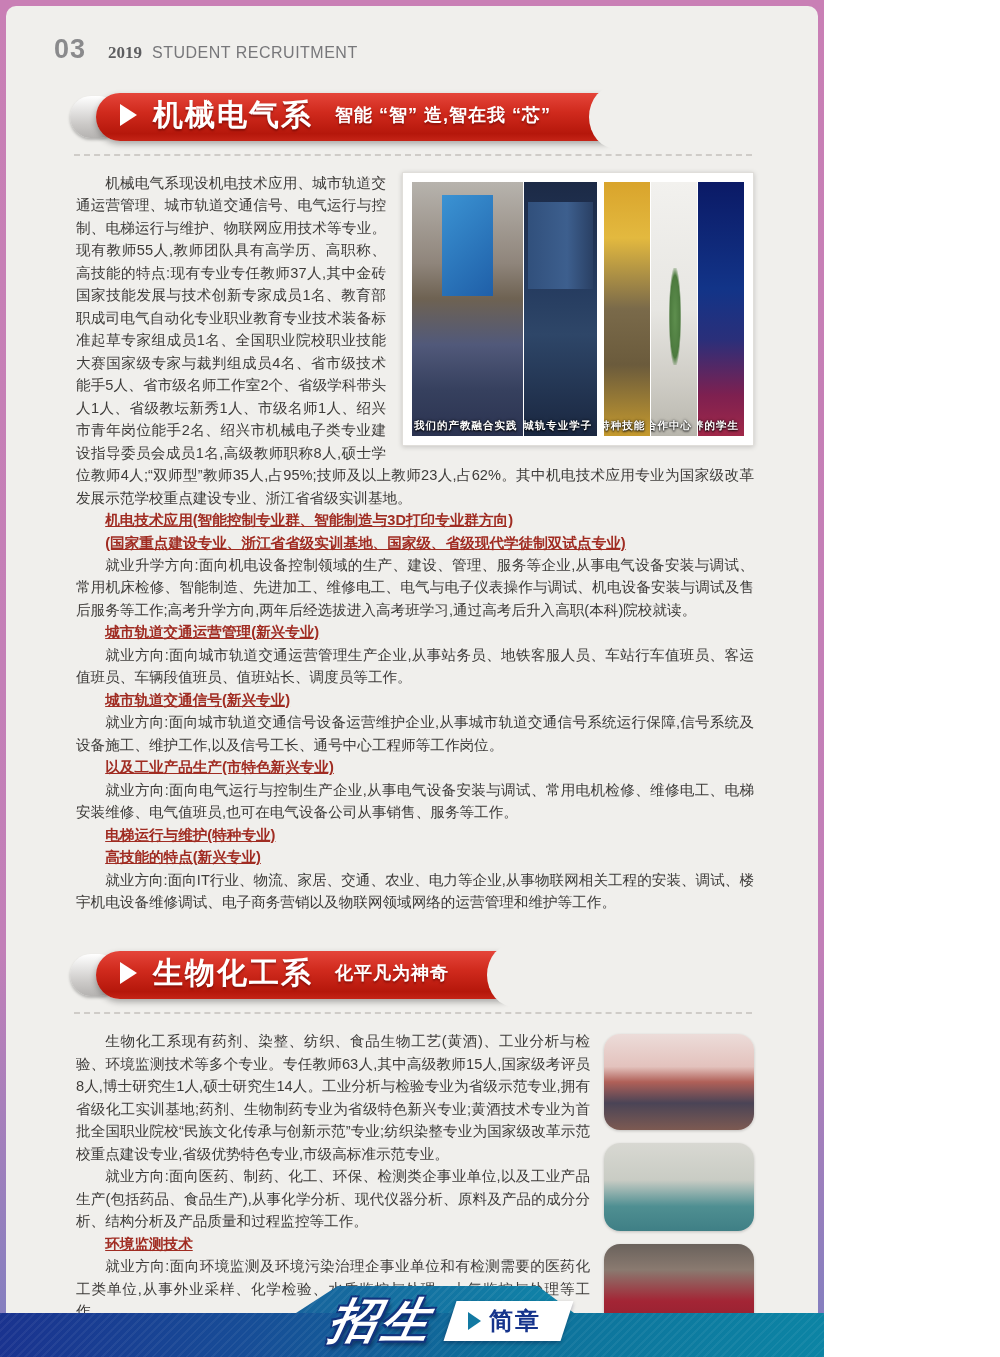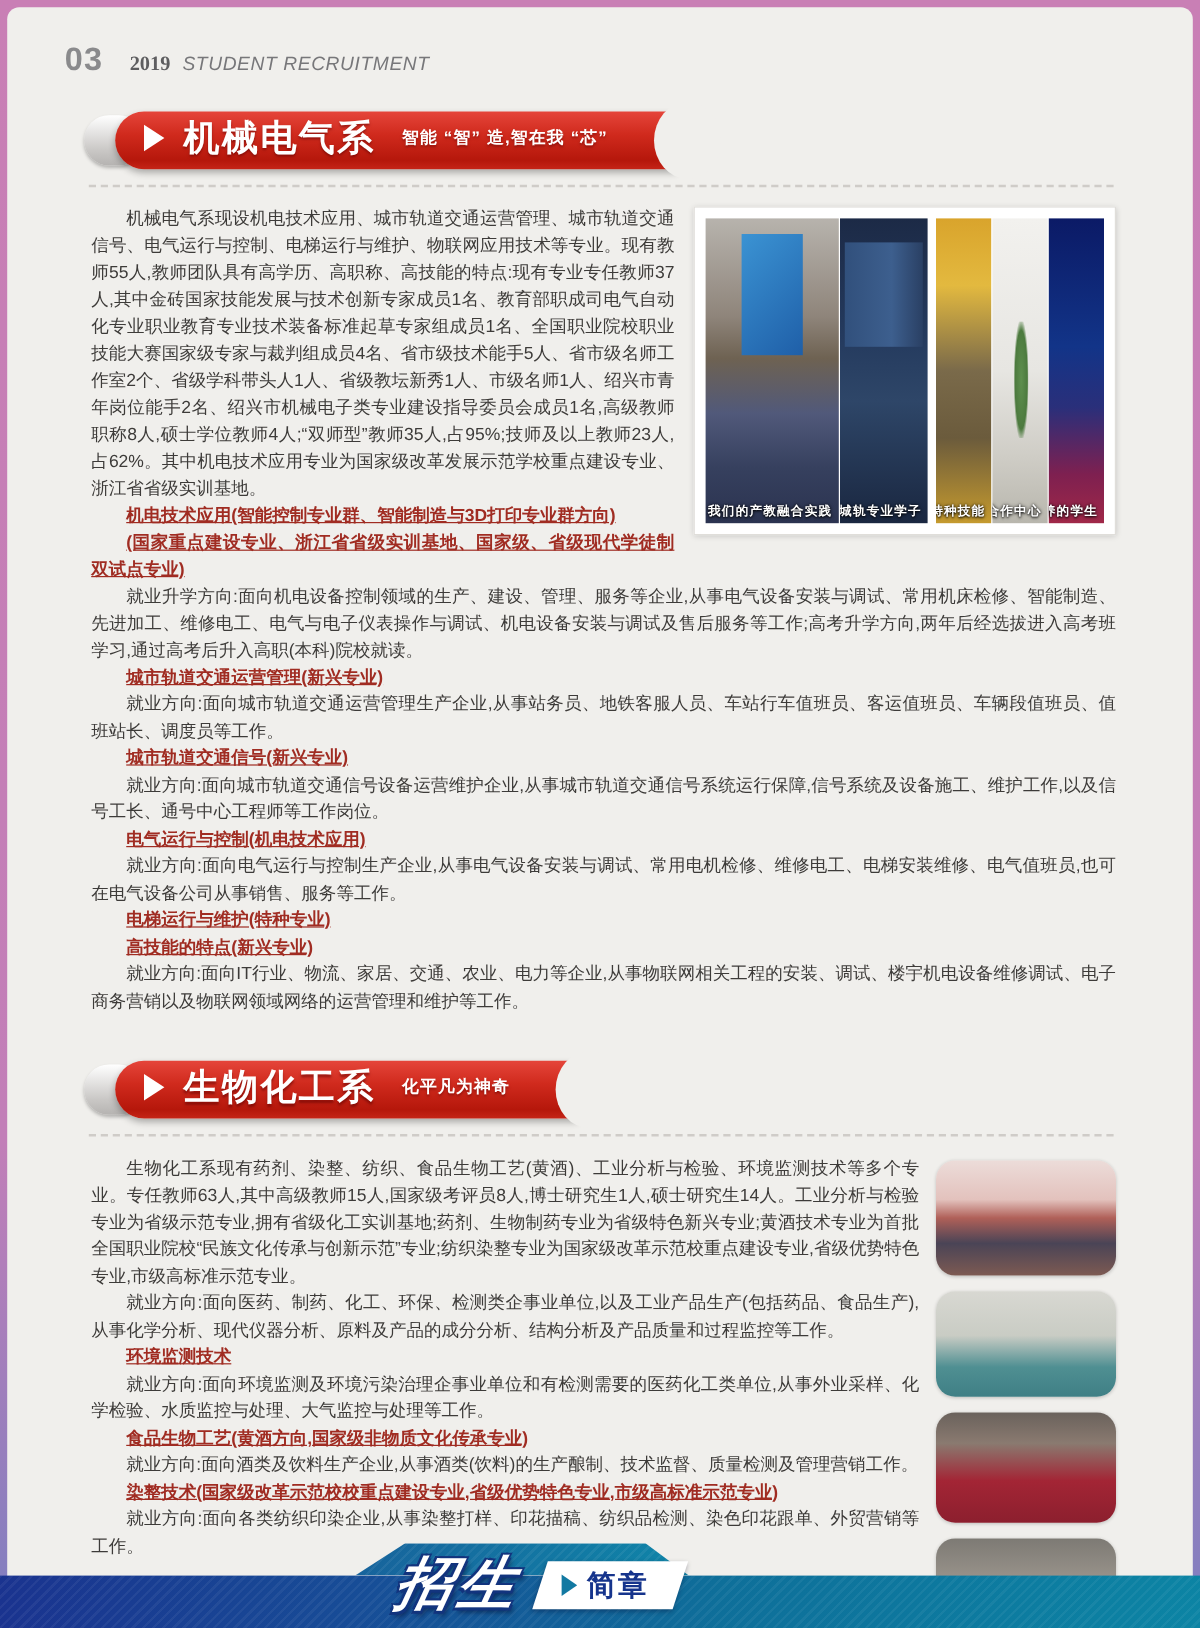--- a/index.html
+++ b/index.html
@@ -2,33 +2,33 @@
 <html><head>
 <meta charset="utf-8">
 <style>
   * { box-sizing: border-box; }
   html,body { margin:0; padding:0; }
   body {
     font-family: "Liberation Sans", "DejaVu Sans", sans-serif;
     width:1000px; height:1357px;
   }
   #frame {
-    position:relative; width:1000px; height:1357px;
+    position:relative; width:824px; height:1357px;
     background: linear-gradient(180deg, #c97fb5 0%, #c27fb8 70%, #7e7fc0 100%);
     overflow:hidden;
   }
   #page {
     position:absolute; top:6px; left:6px; right:6px; bottom:0;
     background:#f0efec; border-radius:10px 10px 0 0; overflow:hidden;
   }
   
   .hdr { display:flex; align-items:baseline; margin:28px 0 0 48px; }
   .hdr .pnum { font-size:27px; font-weight:bold; color:#8a8a8c; letter-spacing:1px; }
   .hdr .pyear { font-family:"Liberation Serif", serif; font-size:17px; font-weight:bold; color:#5e5e60; margin-left:22px; }
-  .hdr .ptitle { font-size:16px; color:#77777a; margin-left:10px; letter-spacing:0.5px;font-style:italic; }
+  .hdr .ptitle { font-size:16px; color:#77777a; margin-left:10px; letter-spacing:0.5px; }
 
   
   .banner { position:relative; height:48px; margin-left:76px; margin-top:28px; }
   .banner .cap {
     position:absolute; left:-12px; top:3px; width:50px; height:42px;
     border-radius:21px; background:linear-gradient(180deg,#ffffff,#c9c7c5 70%,#b5b3b1);
     box-shadow:0 2px 3px rgba(0,0,0,.25);
   }
   .banner .ribbon {
     position:absolute; left:14px; top:0; height:48px; display:flex; align-items:center;
@@ -40,21 +40,21 @@
   .banner .ribbon::after {
     content:""; position:absolute; right:-36px; top:-8px; width:56px; height:64px;
     border-radius:50%; background:#f0efec;
   }
   .banner .arrow {
     width:0; height:0; border-left:17px solid #ffffff;
     border-top:11px solid transparent; border-bottom:11px solid transparent;
     margin-right:16px; flex:none;
   }
   .banner .btitle { color:#fff; font-size:30px; font-weight:bold; letter-spacing:2px; text-shadow:0 2px 2px rgba(90,0,0,.5); white-space:nowrap; }
-  .banner .bslogan { color:#fff; font-size:14px; font-weight:bold; letter-spacing:1px; margin-left:22px; text-shadow:0 2px 2px rgba(90,0,0,.5); white-space:nowrap; }
+  .banner .bslogan { color:#fff; font-size:18px; font-weight:bold; letter-spacing:1px; margin-left:22px; text-shadow:0 2px 2px rgba(90,0,0,.5); white-space:nowrap; }
 
   .dashes { border:0; border-top:2px dashed #cfccc8; margin:13px 66px 0 68px; }
 
   
   .content { margin:16px 64px 0 70px; }
   p.body { margin:0; text-indent:2em; font-size:14.6px; line-height:1.54; color:#3d3b39; text-align:justify; }
   p.phead { margin:0; text-indent:2em; font-size:14.6px; line-height:1.54; font-weight:bold; color:#a02c22; text-align:justify;text-decoration:underline; }
 
   
   .collage {
@@ -176,21 +176,21 @@
       <p class="phead">机电技术应用(智能控制专业群、智能制造与3D打印专业群方向)</p>
       <p class="phead">(国家重点建设专业、浙江省省级实训基地、国家级、省级现代学徒制双试点专业)</p>
       <p class="body">就业升学方向:面向机电设备控制领域的生产、建设、管理、服务等企业,从事电气设备安装与调试、常用机床检修、智能制造、先进加工、维修电工、电气与电子仪表操作与调试、机电设备安装与调试及售后服务等工作;高考升学方向,两年后经选拔进入高考班学习,通过高考后升入高职(本科)院校就读。</p>
 
       <p class="phead">城市轨道交通运营管理(新兴专业)</p>
       <p class="body">就业方向:面向城市轨道交通运营管理生产企业,从事站务员、地铁客服人员、车站行车值班员、客运值班员、车辆段值班员、值班站长、调度员等工作。</p>
 
       <p class="phead">城市轨道交通信号(新兴专业)</p>
       <p class="body">就业方向:面向城市轨道交通信号设备运营维护企业,从事城市轨道交通信号系统运行保障,信号系统及设备施工、维护工作,以及信号工长、通号中心工程师等工作岗位。</p>
 
-      <p class="phead">电气运行与控制(机电技术应用)</p>
+      <p class="phead">以及工业产品生产(市特色新兴专业)</p>
       <p class="body">就业方向:面向电气运行与控制生产企业,从事电气设备安装与调试、常用电机检修、维修电工、电梯安装维修、电气值班员,也可在电气设备公司从事销售、服务等工作。</p>
 
       <p class="phead">电梯运行与维护(特种专业)</p>
 
       <p class="phead">高技能的特点(新兴专业)</p>
       <p class="body">就业方向:面向IT行业、物流、家居、交通、农业、电力等企业,从事物联网相关工程的安装、调试、楼宇机电设备维修调试、电子商务营销以及物联网领域网络的运营管理和维护等工作。</p>
     </div>
 
     <div class="banner sec2" style="width:560px;">
       <div class="cap"></div>

